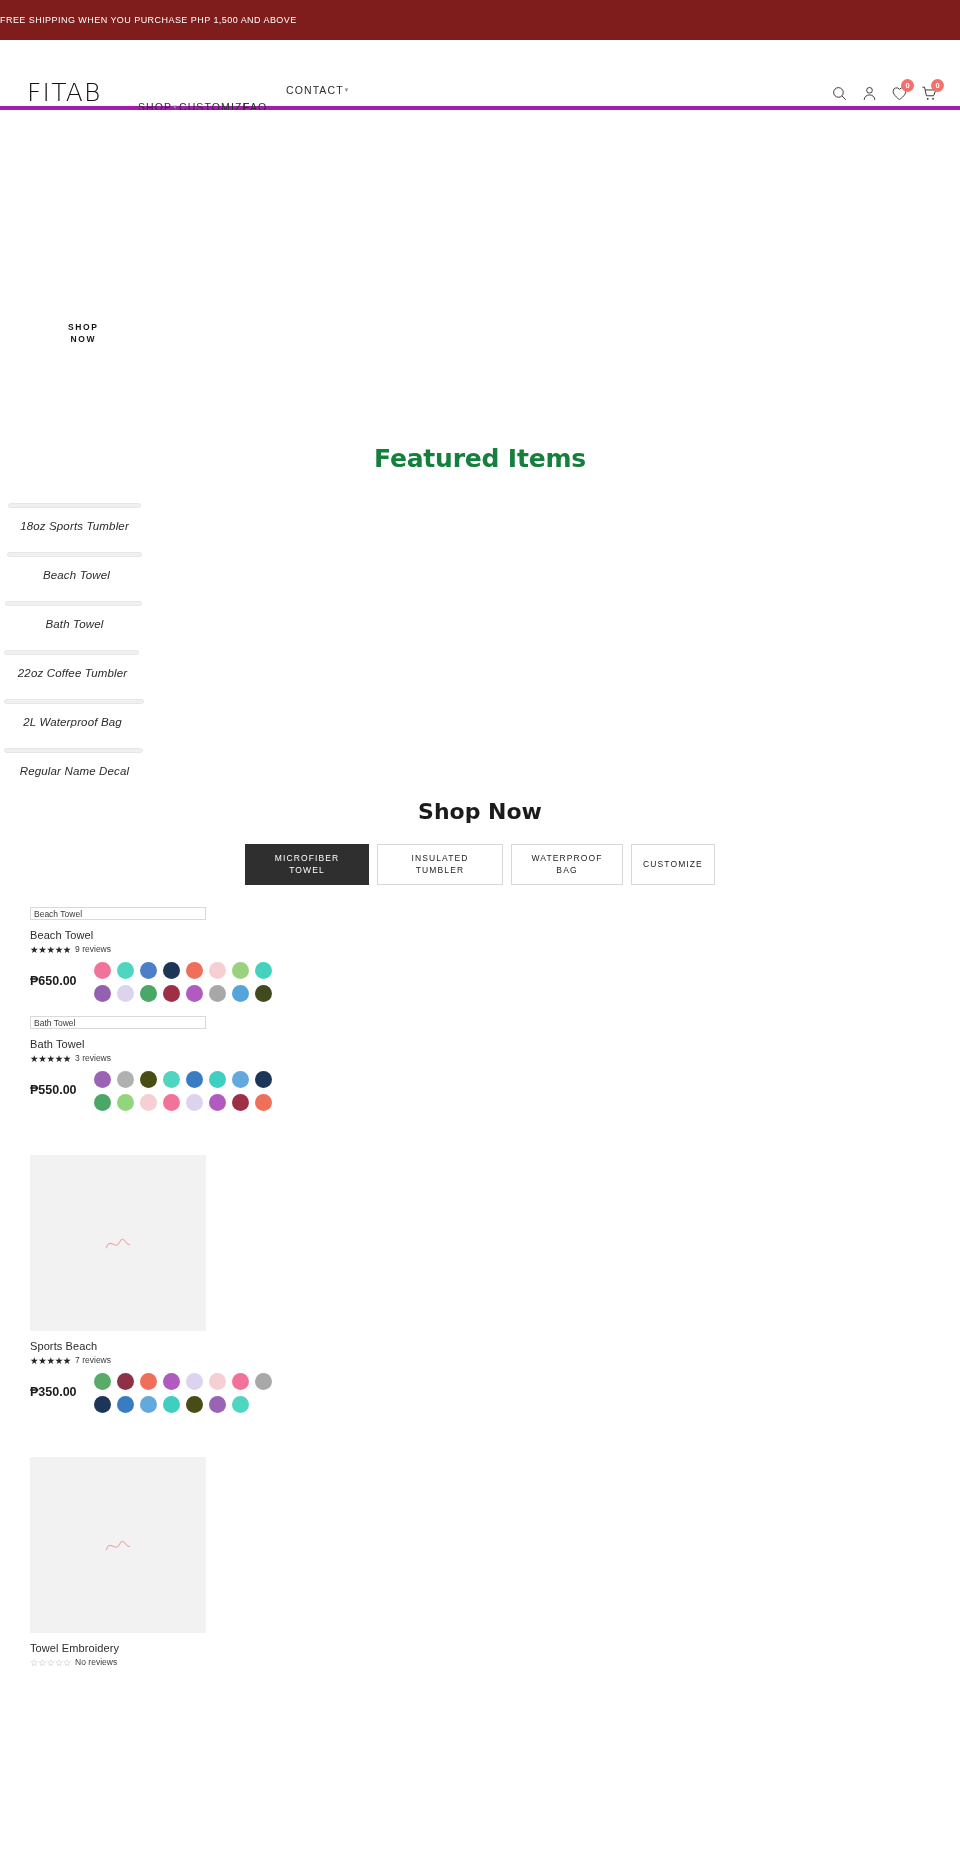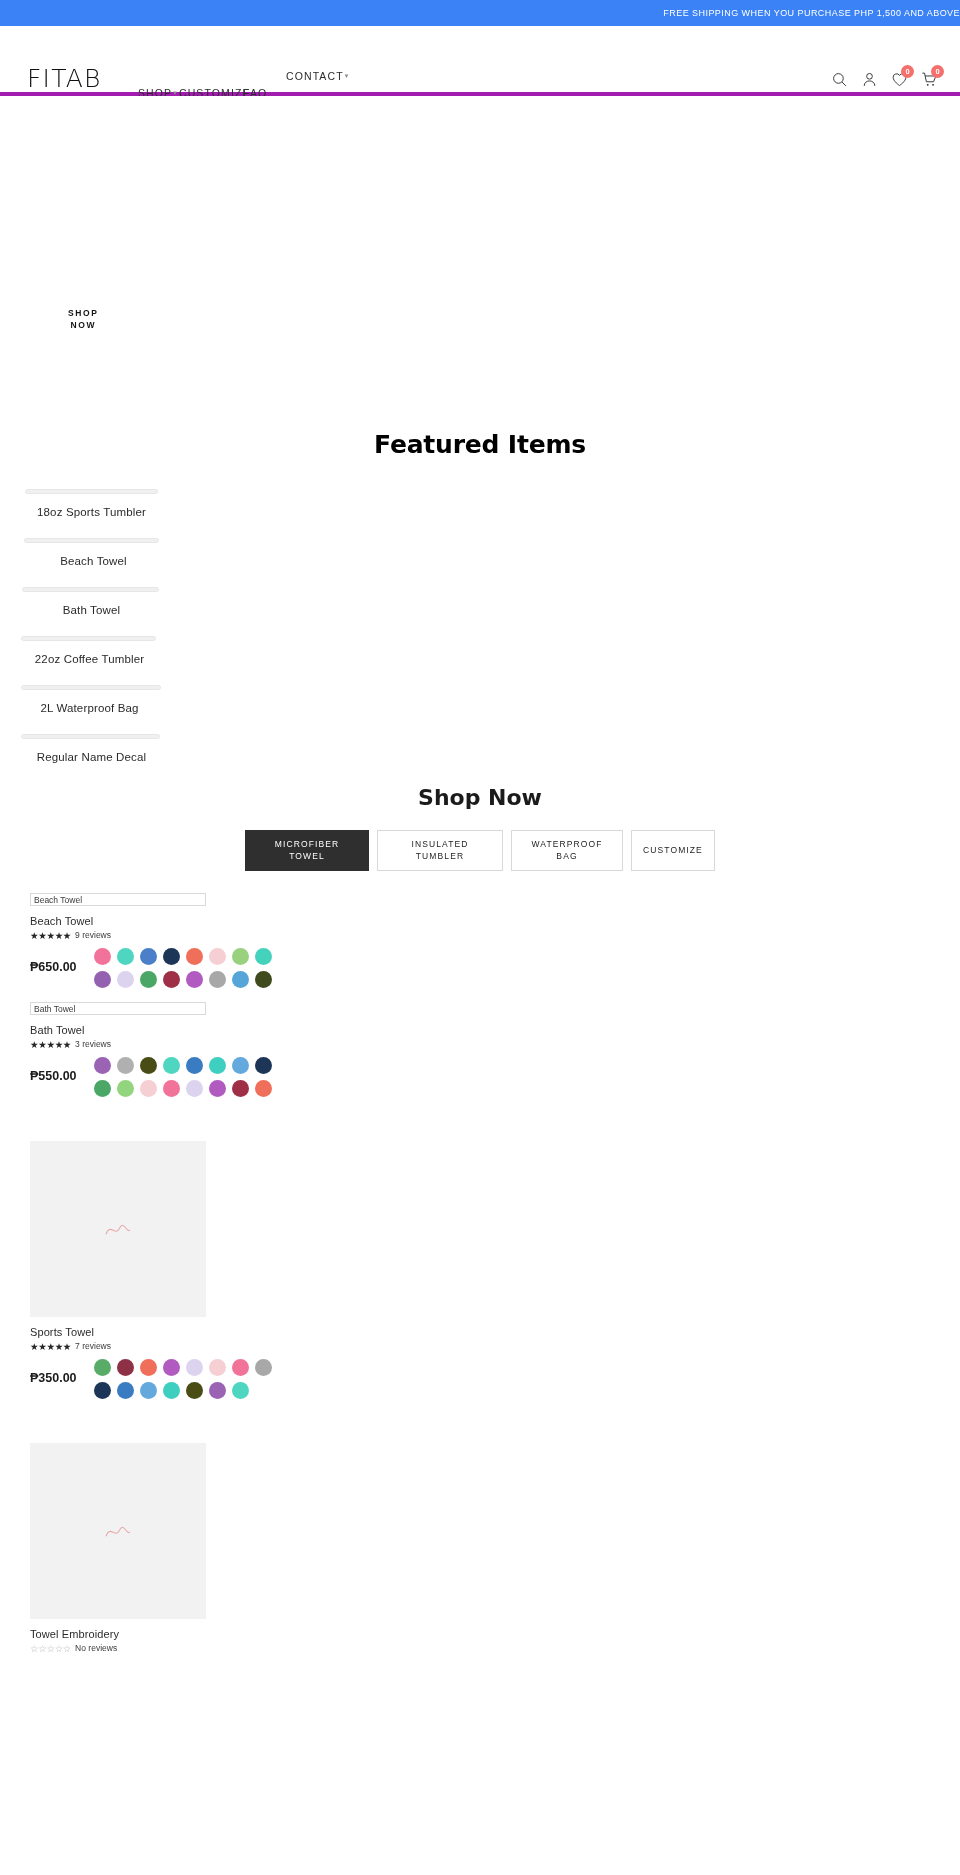--- a/index.html
+++ b/index.html
@@ -7,25 +7,25 @@
     width: 960px;
     background: #ffffff;
     font-family: "Liberation Sans", sans-serif;
     color: #1c1c1c;
     -webkit-font-smoothing: antialiased;
   }
   body { width: 960px; height: 1875px; overflow: hidden; position: relative; }
 
   
   .announce {
-    height: 26px;
-    background: #3b82f6;
+    height: 40px;
+    background: #7f1d1d;
     display: flex;
     align-items: center;
-    justify-content: flex-end;
+    justify-content: flex-start;
   }
   .announce span {
     color: #ffffff;
     font-size: 9px;
     letter-spacing: 0.45px;
     font-weight: 400;
   }
 
   
   .header {
@@ -104,28 +104,29 @@
     color: #141414;
     white-space: pre-line;
   }
 
   
   .featured-title {
     text-align: center;
     font-size: 25px;
     font-weight: 700;
     letter-spacing: -0.2px;
-    color: #000000;
+    color: #15803d;
     margin-top: 34px;
     font-family: "DejaVu Sans", sans-serif;
   }
   .featured-list {
     margin-top: 30px;
     width: 270px;
-    padding-left: 21px;
+    padding-left: 4px;
+    font-style: italic;
   }
   .featured-item { margin-bottom: 20px; }
   .featured-bar {
     height: 5px;
     border-radius: 3px;
     background: #f0f0f0;
     border: 1px solid #e6e6e6;
     width: 133px;
   }
   .fb-1 { width: 133px; margin-left: 4px; }
@@ -409,21 +410,21 @@
   </div>
 
   <div class="spacer-30"></div>
 
   <div class="product">
     <div class="ph-img">
       <svg viewBox="0 0 40 26">
           <path d="M4 20c6-16 12 4 18-8s10 8 14 2" fill="none" stroke="#e9a8a8" stroke-width="1.4"></path>
         </svg>
     </div>
-    <div class="p-name">Sports Towel</div>
+    <div class="p-name">Sports Beach</div>
     <div class="p-rating">
       <span class="stars">★★★★★</span>
       <span class="rev-count">7 reviews</span>
     </div>
     <div class="p-bottom">
       <div class="p-price">₱350.00</div>
       <div class="swatches">
         <div class="sw-row">
             <span class="sw" style="background: rgb(89, 171, 104);"></span>
             <span class="sw" style="background: rgb(142, 49, 70);"></span>

